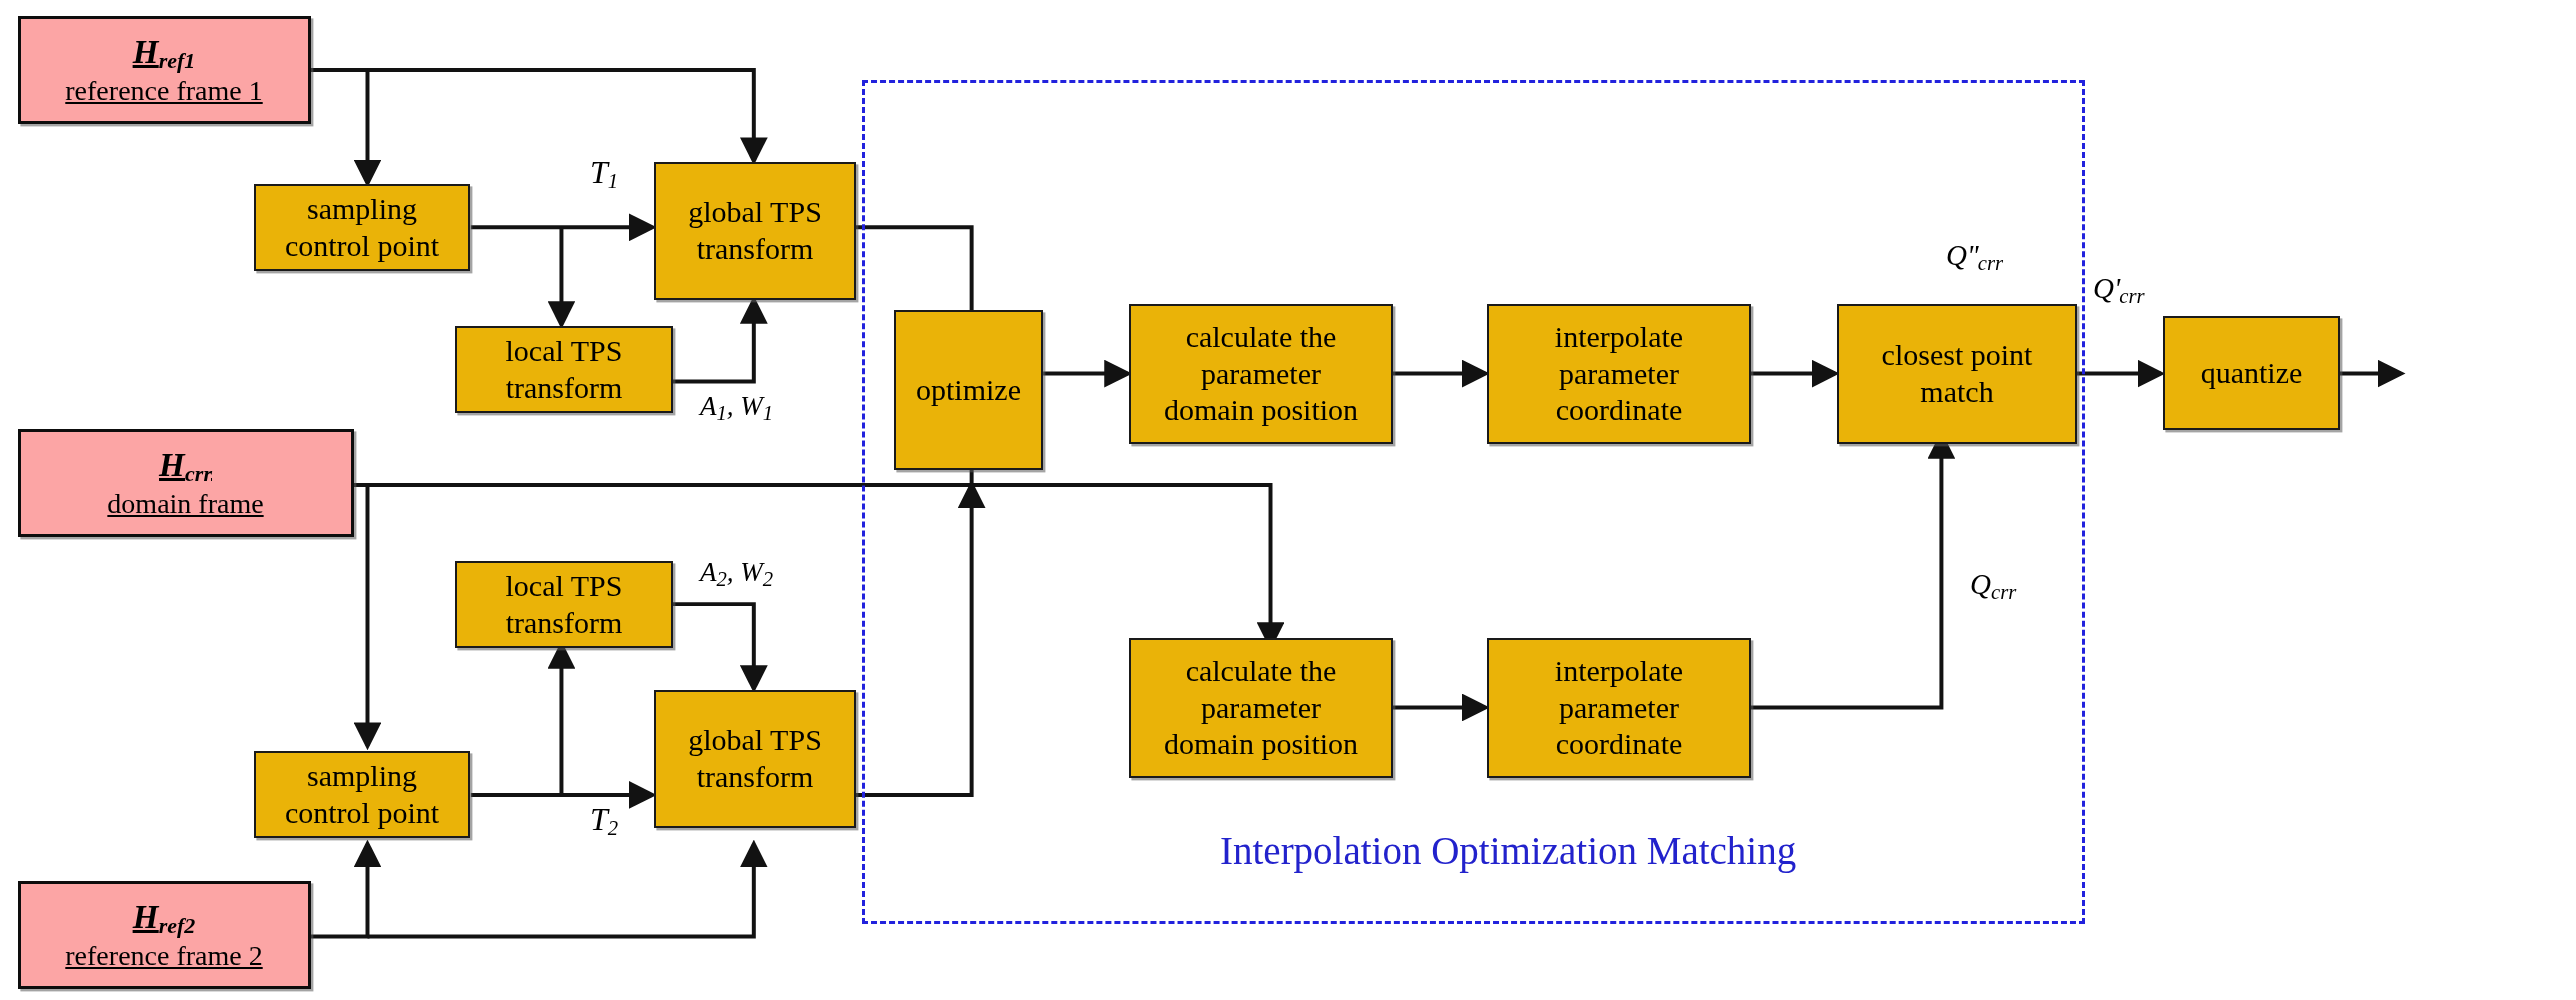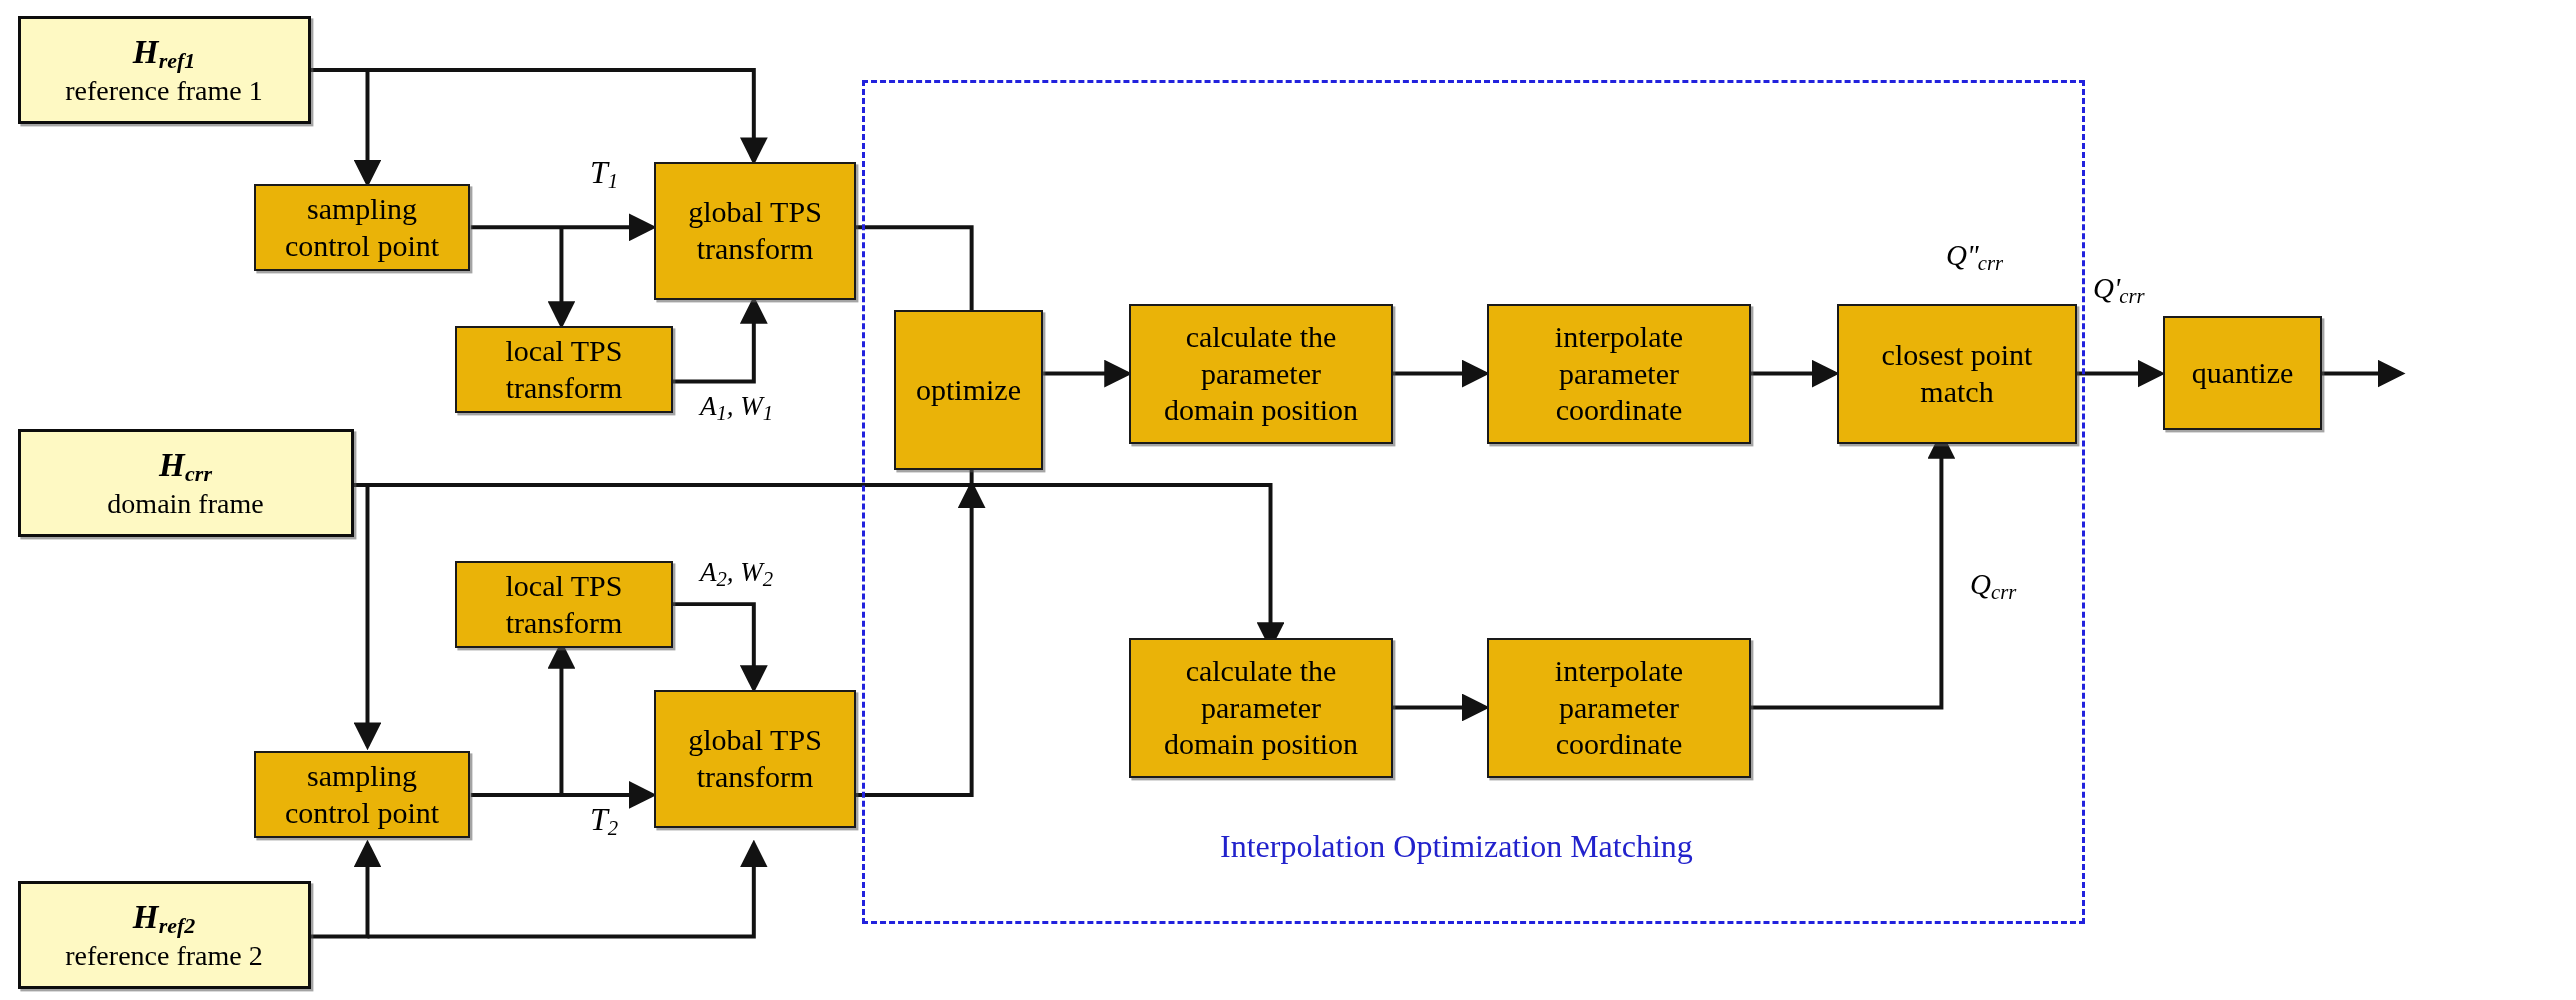--- a/index.html
+++ b/index.html
@@ -31,22 +31,23 @@
     align-items: center;
     justify-content: center;
     text-align: center;
     font-family: "Liberation Serif", "DejaVu Serif", serif;
     font-size: 30px;
     line-height: 1.22;
     color: #000000;
     box-shadow: 2.4px 2.4px 0 0 rgba(90,90,90,0.55);
   }
   .node.frame {
-    background: #fef9c3;
+    background: #fca5a5;
     border: 3.2px solid #0d0d0d;
+    text-decoration: underline;
   }
   .node .math {
     font-style: italic;
     font-weight: bold;
     font-size: 33px;
     letter-spacing: 0.4px;
   }
   .node .math .sub {
     font-size: 22px;
     font-style: italic;
@@ -74,21 +75,21 @@
     font-style: italic;
   }
   .label .pr {
     font-style: italic;
     letter-spacing: -0.8px;
   }
   .group-caption {
     position: absolute;
     font-family: "Liberation Serif", "DejaVu Serif", serif;
     font-style: normal;
-    font-size: 32px;
+    font-size: 39px;
     color: #2222cc;
     white-space: nowrap;
   }
   .dashed-region {
     position: absolute;
     box-sizing: border-box;
     border: 3.2px dashed #2222dd;
     background: transparent;
     pointer-events: none;
   }
@@ -200,21 +201,21 @@
     <span class="line">interpolate</span>
     <span class="line">parameter</span>
     <span class="line">coordinate</span>
   </div>
 
   <div class="node" style="left:1837px; top:304px; width:240px; height:140px;">
     <span class="line">closest point</span>
     <span class="line">match</span>
   </div>
 
-  <div class="node" style="left:2163px; top:316px; width:159px; height:114px;">
+  <div class="node" style="left:2163px; top:316px; width:177px; height:114px;">
     <span class="line">quantize</span>
   </div>
 
 
   <div class="node" style="left:1129px; top:638px; width:264px; height:140px;">
     <span class="line">calculate the</span>
     <span class="line">parameter</span>
     <span class="line">domain position</span>
   </div>
 

